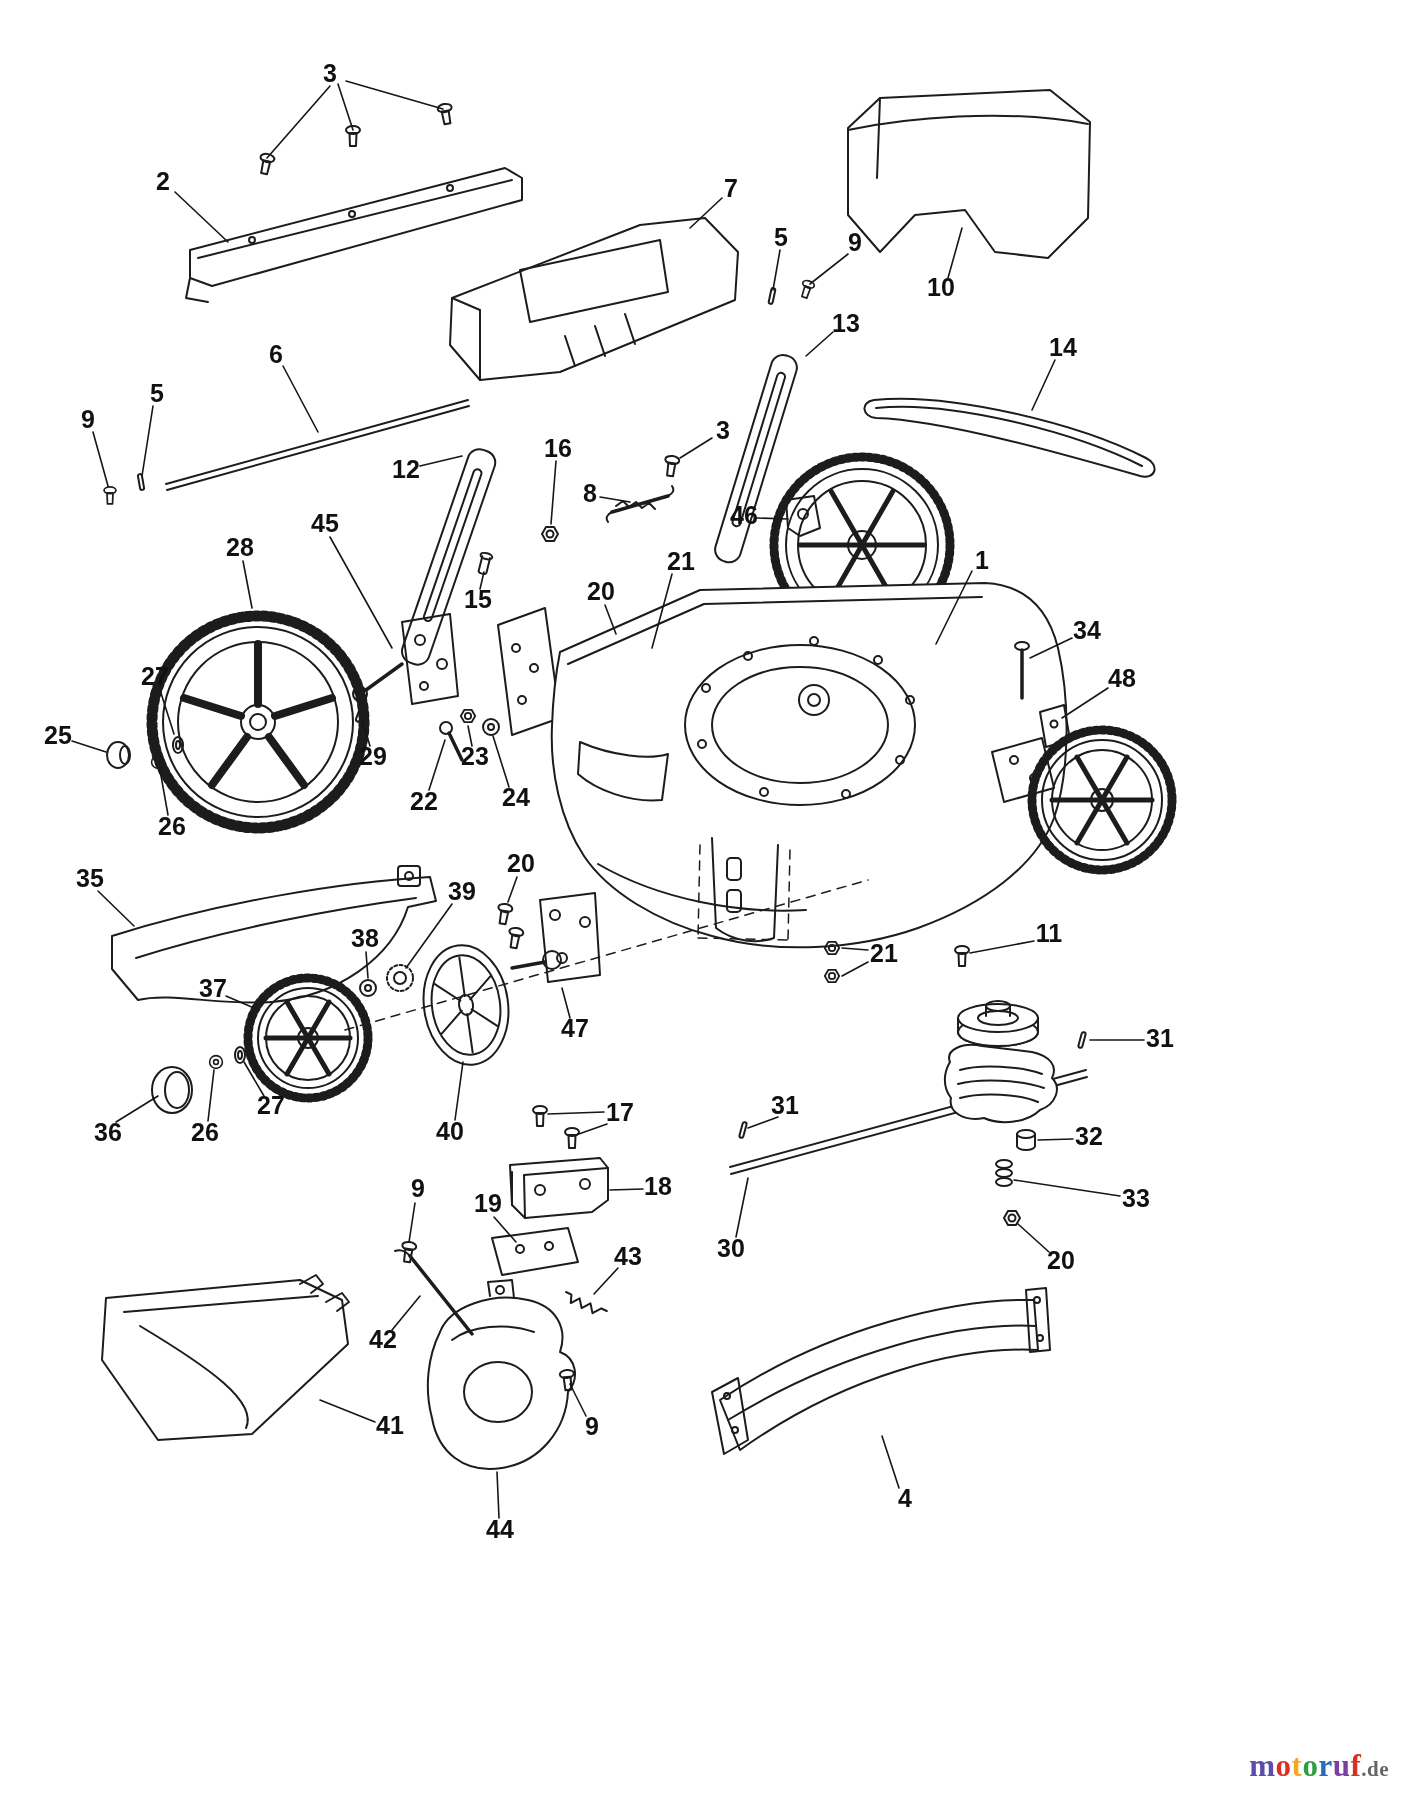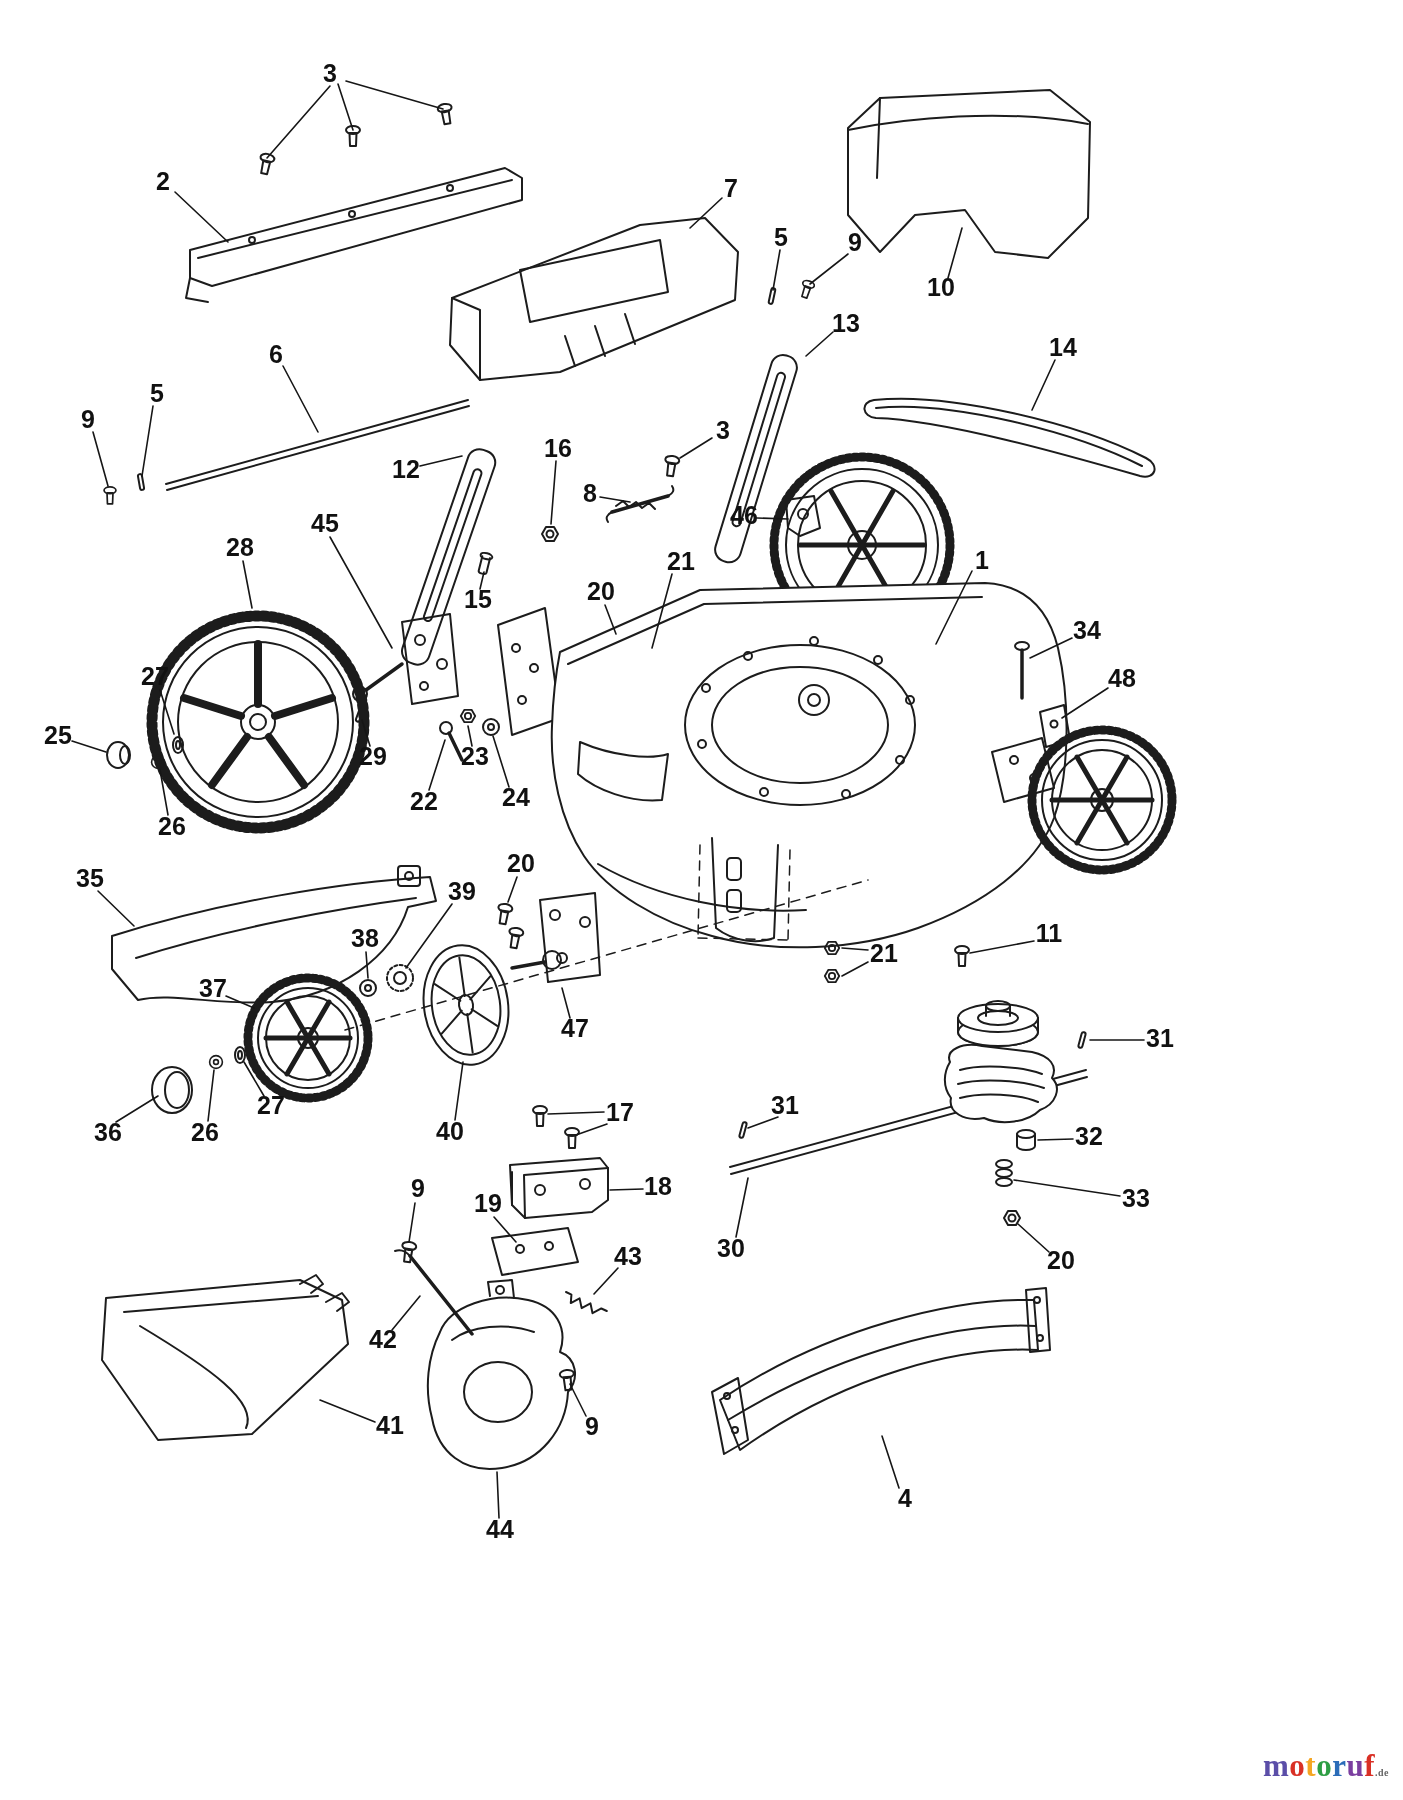--- a/index.html
+++ b/index.html
@@ -16,21 +16,21 @@
   .art .sp2 { stroke-width:5; }
   .art .th { stroke-width:3.5; }
   .art .cl { stroke-dasharray:9 7; stroke-width:1.5; }
   #leader-lines line { stroke:#161616; stroke-width:1.6; }
   #part-labels text {
     font-family:"Liberation Sans", sans-serif; font-weight:bold; font-size:25px;
     fill:#111; stroke:none; text-anchor:middle; dominant-baseline:middle;
   }
   .logo { position:absolute; right:14px; bottom:16px; font-family:"Liberation Serif", serif;
           font-weight:bold; font-size:31px; letter-spacing:0.5px; text-decoration:none; cursor:pointer; }
-  .logo .suffix { font-size:10px; font-weight:bold; }
+  .logo .suffix { font-size:21px; font-weight:bold; }
 </style>
 </head>
 <body>
 
 <div class="stage">
   <svg class="art" viewBox="0 0 1403 1800" role="img" aria-label="Walk-behind lawn mower exploded parts diagram">
     <defs>
       <g id="scr">
           <ellipse cx="0" cy="-2" rx="7" ry="4"></ellipse>
           <path d="M-3.5 1 L-3 14 L3 14 L3.5 1 Z"></path>

